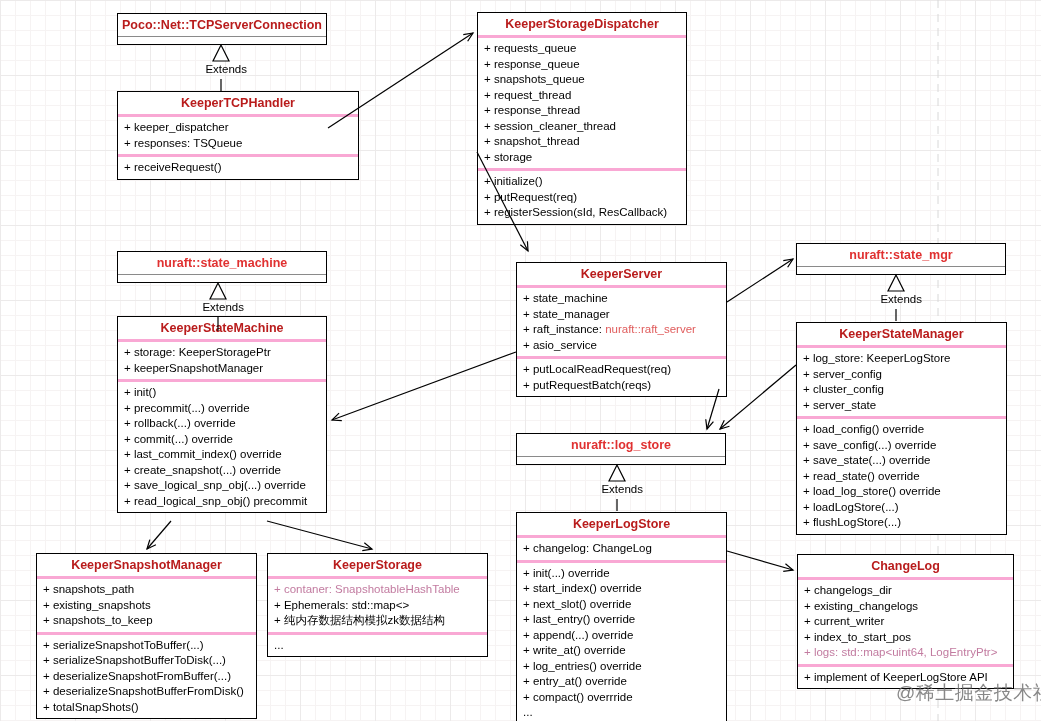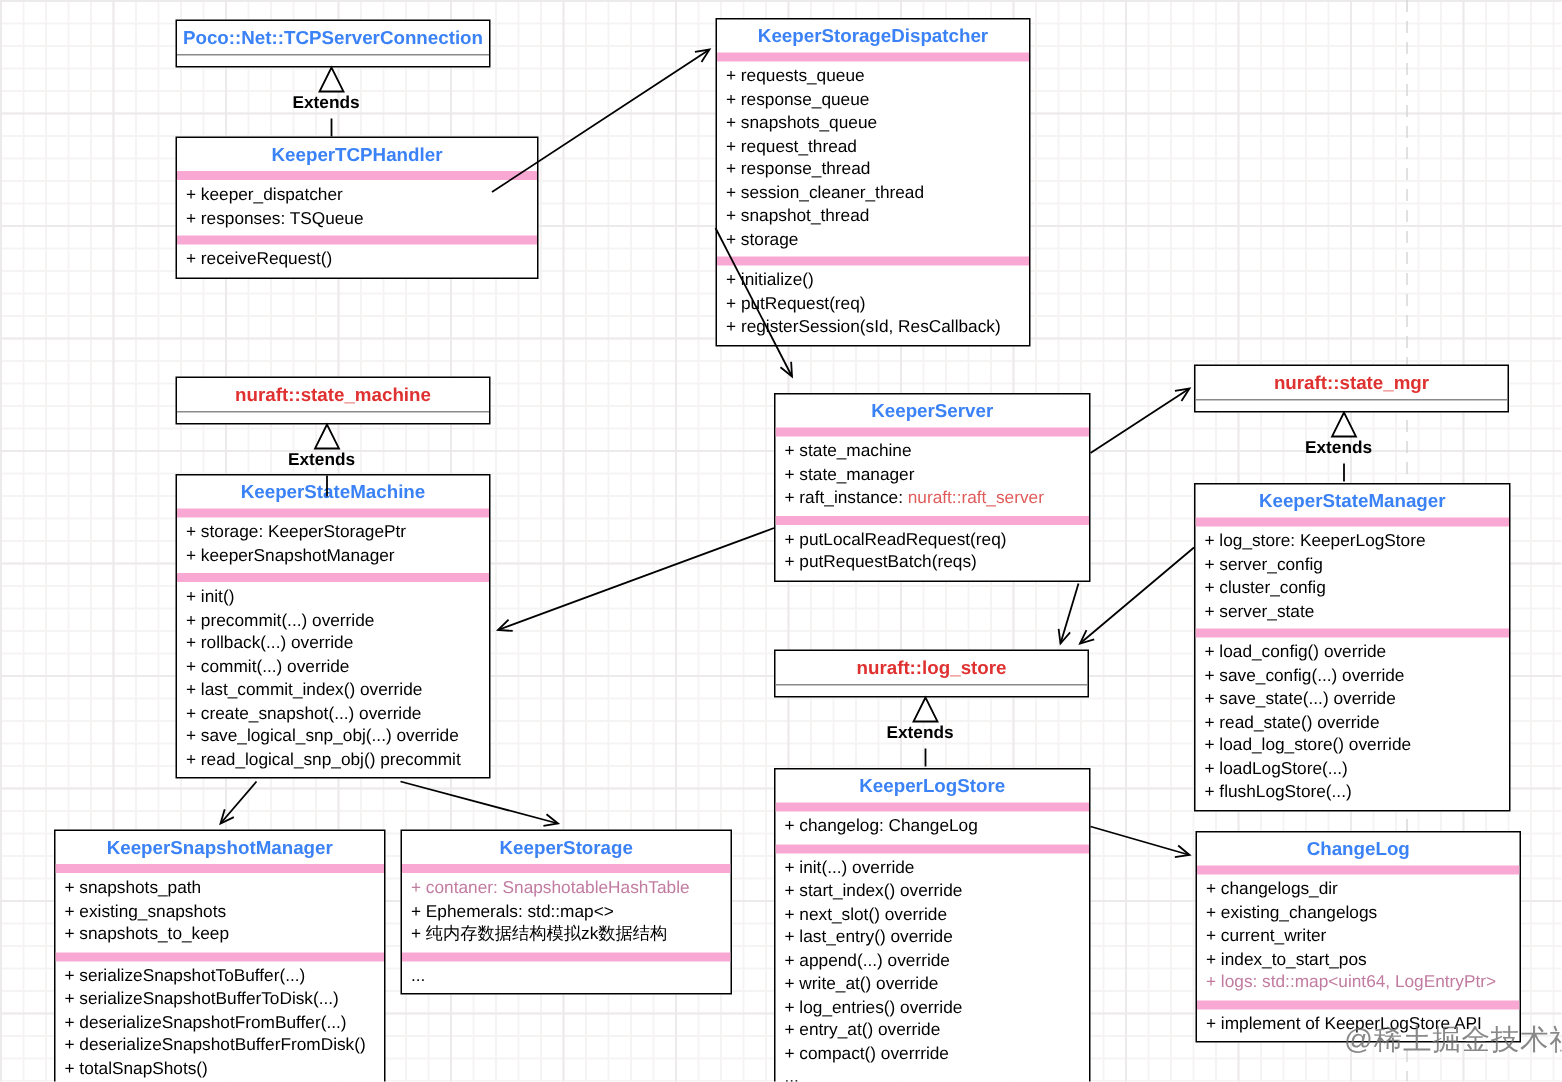--- a/index.html
+++ b/index.html
@@ -10,30 +10,30 @@
       linear-gradient(90deg,#eceaea 1px, transparent 1px),
       linear-gradient(#f6f3f3 1px, transparent 1px),
       linear-gradient(90deg,#f6f3f3 1px, transparent 1px);
     background-size:75px 75px,75px 75px,15px 15px,15px 15px;}
   svg.layer{position:absolute;left:0;top:0;pointer-events:none;}
   #underlay{z-index:0;}
   #overlay{z-index:5;}
   .cls{position:absolute;background:#fff;border:1px solid #000;box-sizing:border-box;
     z-index:2;overflow:hidden;}
   .t{font-weight:bold;font-size:12.5px;line-height:14px;height:14px;text-align:center;
-    padding:4px 2px;color:#3b82f6;}
+    padding:4px 2px;color:#b91c1c;}
   .t.tred{color:var(--red,#e03131);}
-  .sec{padding:3px 0 3px 6px;border-top:6px solid #f9a8d4;}
+  .sec{padding:3px 0 3px 6px;border-top:3px solid #f9a8d4;}
   .sec.stub{height:7px;padding:0;border-top:1px solid #8a8a8a;}
   .row{height:15.5px;line-height:15.5px;font-size:11.5px;color:#000;white-space:nowrap;}
   .row .b{font-weight:normal;}
   .row .r{color:var(--inline-red,#e05c5c);text-align:right;}
   .row .p{color:var(--pink,#c27ba0);}
-  .elabel{position:absolute;z-index:6;width:52px;text-align:left;font-size:11.5px;
-    color:#000;line-height:15px;font-weight:bold;}
+  .elabel{position:absolute;z-index:6;width:52px;text-align:right;font-size:11.5px;
+    color:#000;line-height:15px;}
   #watermark{position:absolute;left:856px;top:680px;z-index:7;font-size:19px;
     color:#6b6b6b;opacity:.8;letter-spacing:.5px;white-space:nowrap;margin-left:40px;}
 </style>
 </head>
 <body>
 
 <svg id="underlay" class="layer" width="1041" height="721">
   <line x1="938" y1="0" x2="938" y2="721" stroke="#d8d8d8" stroke-width="1" stroke-dasharray="8 6"></line>
 </svg>
 
@@ -94,20 +94,21 @@
       <div class="row"><span>+ read_logical_snp_obj() precommit</span></div>
     </div>
 </div>
 
 <div class="cls" style="left:516px;top:262px;width:211px">
   <div class="t">KeeperServer</div>
   <div class="sec">
       <div class="row"><span class="b">+ state_machine</span></div>
       <div class="row"><span class="b">+ state_manager</span></div>
       <div class="row"><span class="b">+ raft_instance: </span><span class="b r">nuraft::raft_server</span></div>
+      <div class="row"><span>+ asio_service</span></div>
     </div>
   <div class="sec">
       <div class="row"><span>+ putLocalReadRequest(req)</span></div>
       <div class="row"><span>+ putRequestBatch(reqs)</span></div>
     </div>
 </div>
 
 <div class="cls" style="left:796px;top:243px;width:210px">
   <div class="t tred">nuraft::state_mgr</div>
   <div class="sec stub"></div>

